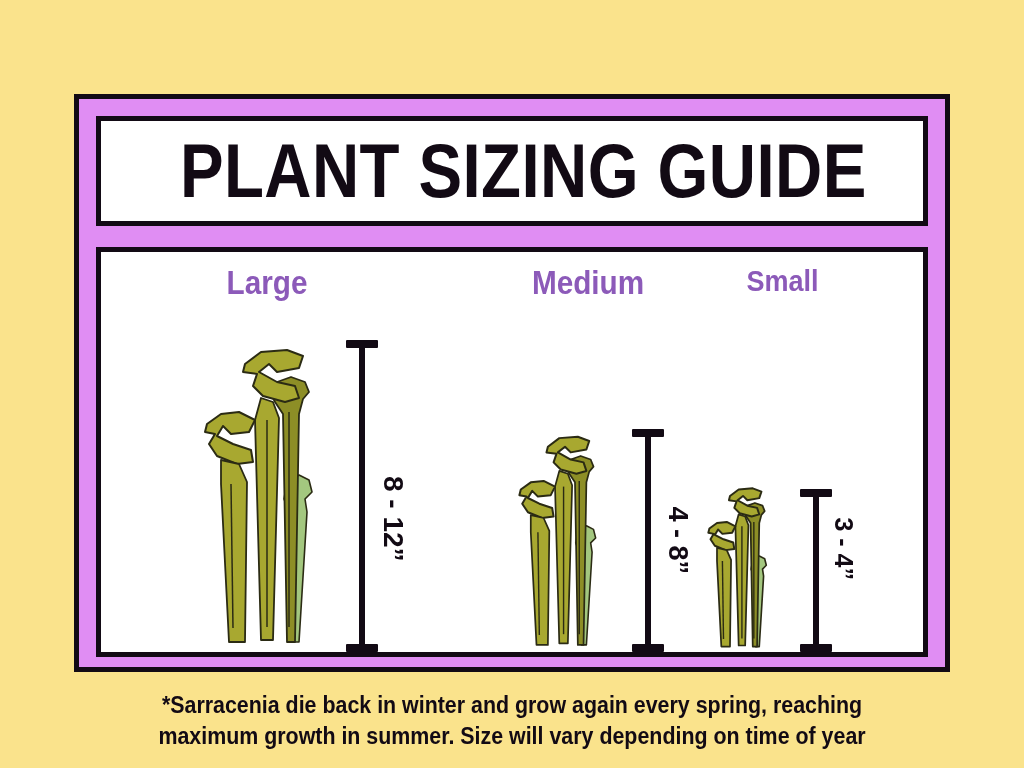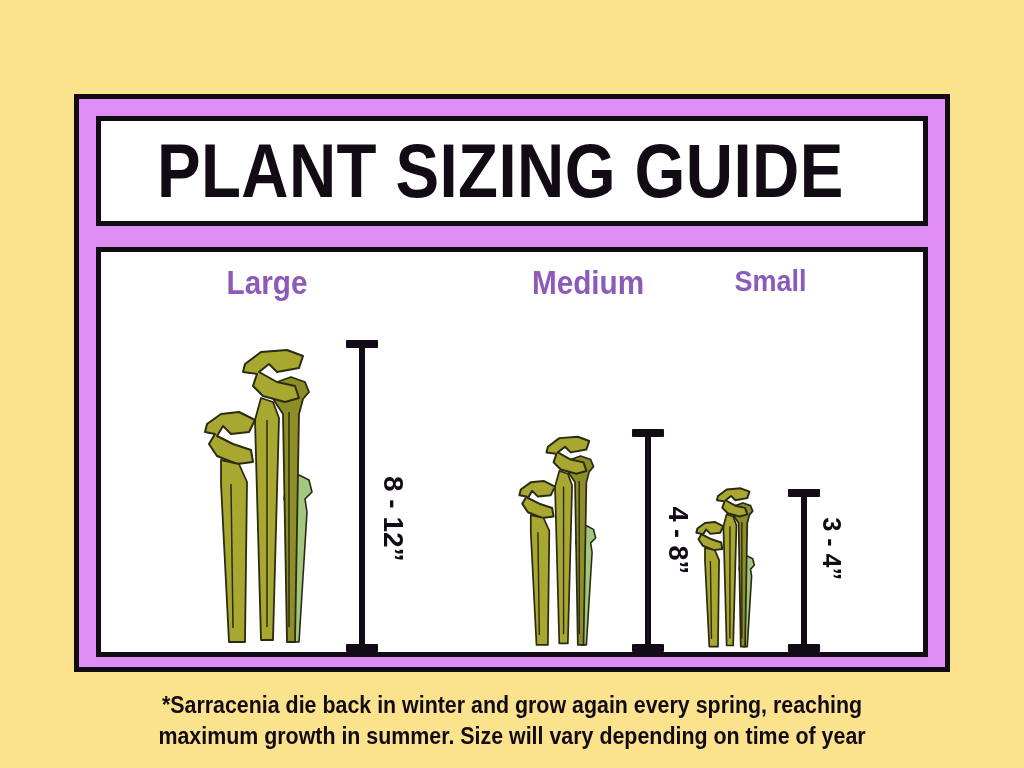--- a/index.html
+++ b/index.html
@@ -32,21 +32,21 @@
     position: absolute;
     left: 17px;
     top: 17px;
     width: 832px;
     height: 110px;
     background: #ffffff;
     border: 5px solid #120a14;
     box-sizing: border-box;
     display: flex;
     align-items: center;
-    justify-content: flex-start;
+    justify-content: flex-end;
   }
   #poster-title {
     font-family: "Liberation Sans Narrow", "Liberation Sans", sans-serif;
     font-weight: bold;
     font-size: 76px;
     line-height: 1;
     letter-spacing: 0.5px;
     color: #120a14;
     transform: scaleX(0.86);
     transform-origin: center center;
@@ -217,21 +217,21 @@
         </div>
 
         <div class="measure" style="left:118px; height:223px;">
           <div class="cap top"></div>
           <div class="stem"></div>
           <div class="cap bottom"></div>
           <div class="measure-label" style="font-size:27px; top:64px; left:52px;">4 - 8”</div>
         </div>
       </div>
 
-      <div class="size-group" style="left:584px; width:215px;">
+      <div class="size-group" style="left:596px; width:215px;">
 
         <div class="group-label" style="font-size:30px; left:-22px;">Small</div>
 
         <div class="plant-holder" style="left:8px; bottom:0px; width:76px;">
           <svg width="76" height="168" viewBox="0 0 140 310">
             <path d="M88 140 L100 133 L110 138 L113 150 L106 157 L108 170 L100 300 L93 300 L90 170 L85 157 Z" fill="#a3c77f" stroke="#2b2b14" stroke-width="3" stroke-linejoin="round"></path>
             <path d="M97 160 L95 290" fill="none" stroke="#2b2b14" stroke-width="2.6"></path>
             <path d="M72 52 L78 40 L92 35 L106 40 L110 50 L104 57 L100 72 L96 300 L88 300 L84 72 L76 60 Z" fill="#8d8e26" stroke="#2b2b14" stroke-width="3.2" stroke-linejoin="round"></path>
             <path d="M90 70 L90 285" fill="none" stroke="#2b2b14" stroke-width="2.6"></path>
             <path d="M46 22 L62 10 L88 8 L104 14 L100 26 L78 30 L70 22 L60 30 L78 40 L96 44 L100 56 L86 60 L64 54 L54 44 L58 32 L44 30 Z" fill="#a8a830" stroke="#2b2b14" stroke-width="3.6" stroke-linejoin="round"></path>

